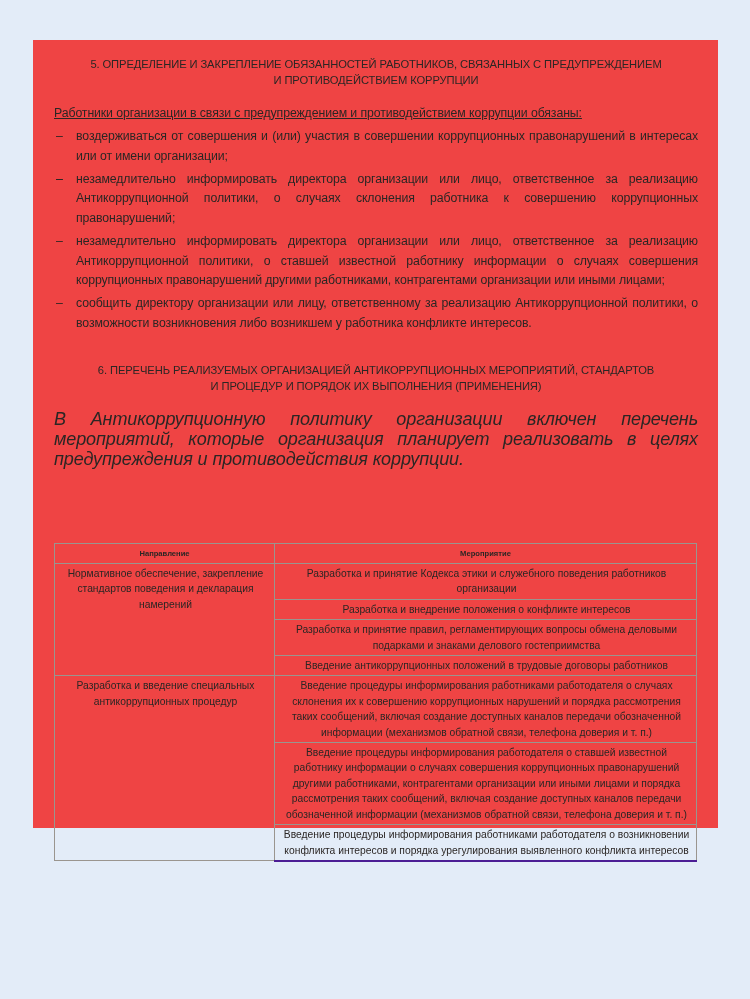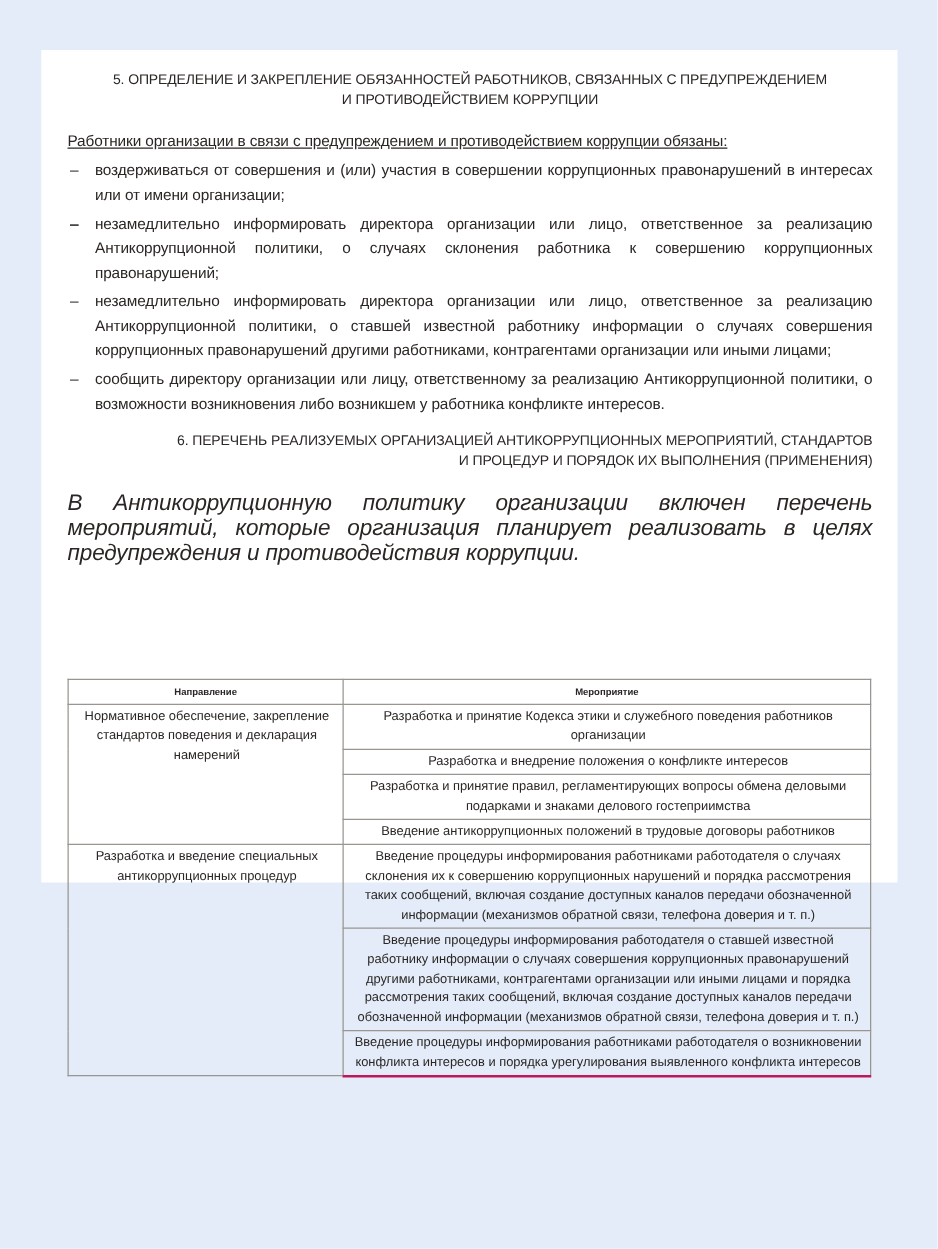--- a/index.html
+++ b/index.html
@@ -7,22 +7,22 @@
     width: 750px; height: 999px;
     background: #e3ecf8;
     font-family: "Liberation Sans", sans-serif;
     color: #2b2624;
     position: relative;
     overflow: hidden;
   }
   .page {
     position: absolute;
     left: 33px; top: 40px;
-    width: 685px; height: 666px;
-    background: #ffffff;
+    width: 685px; height: 788px;
+    background: #ef4444;
     box-sizing: border-box;
     padding: 16px 20px 0 21px;
   }
   h2 {
     font-family: "Liberation Sans", sans-serif;
     font-weight: normal;
     font-size: 11.2px;
     text-align: center;
     margin: 0;
     line-height: 16px;
@@ -47,21 +47,21 @@
     padding-left: 22px;
     font-size: 12.3px;
     line-height: 19.6px;
     text-align: justify;
     margin-bottom: 3.5px;
     letter-spacing: -0.1px;
   }
   ul.duties li .dash {
     position: absolute; left: 2px; top: 0;
   }
-  .sec6-title { margin-top: 12px; text-align: right; }
+  .sec6-title { margin-top: 29px; }
   p.intro {
     font-size: 18px;
     line-height: 19.6px;
     margin: 16px 0 0 0;
     text-align: justify;
     letter-spacing: -0.1px;
     font-style: italic;
   }
   table.measures {
     position: absolute;
@@ -84,21 +84,21 @@
     height: 19px;
     padding: 0;
     vertical-align: middle;
     margin-left: 25px;
   }
   table.measures td {
     padding: 2px 4px 2px 6px;
     text-align: center;
   }
   table.measures td.dir { width: 209px; }
-  table.measures tr:last-child td { border-bottom: 2px solid #be185d; margin-left: 26px; }
+  table.measures tr:last-child td { border-bottom: 2px solid #4c1d95; margin-left: 26px; }
 </style>
 </head>
 <body>
 
 <div class="page">
 
   <h2 class="sec5-title">
     <span>5. ОПРЕДЕЛЕНИЕ И ЗАКРЕПЛЕНИЕ ОБЯЗАННОСТЕЙ РАБОТНИКОВ, СВЯЗАННЫХ С ПРЕДУПРЕЖДЕНИЕМ</span><br>
     <span>И ПРОТИВОДЕЙСТВИЕМ КОРРУПЦИИ</span>
   </h2>

